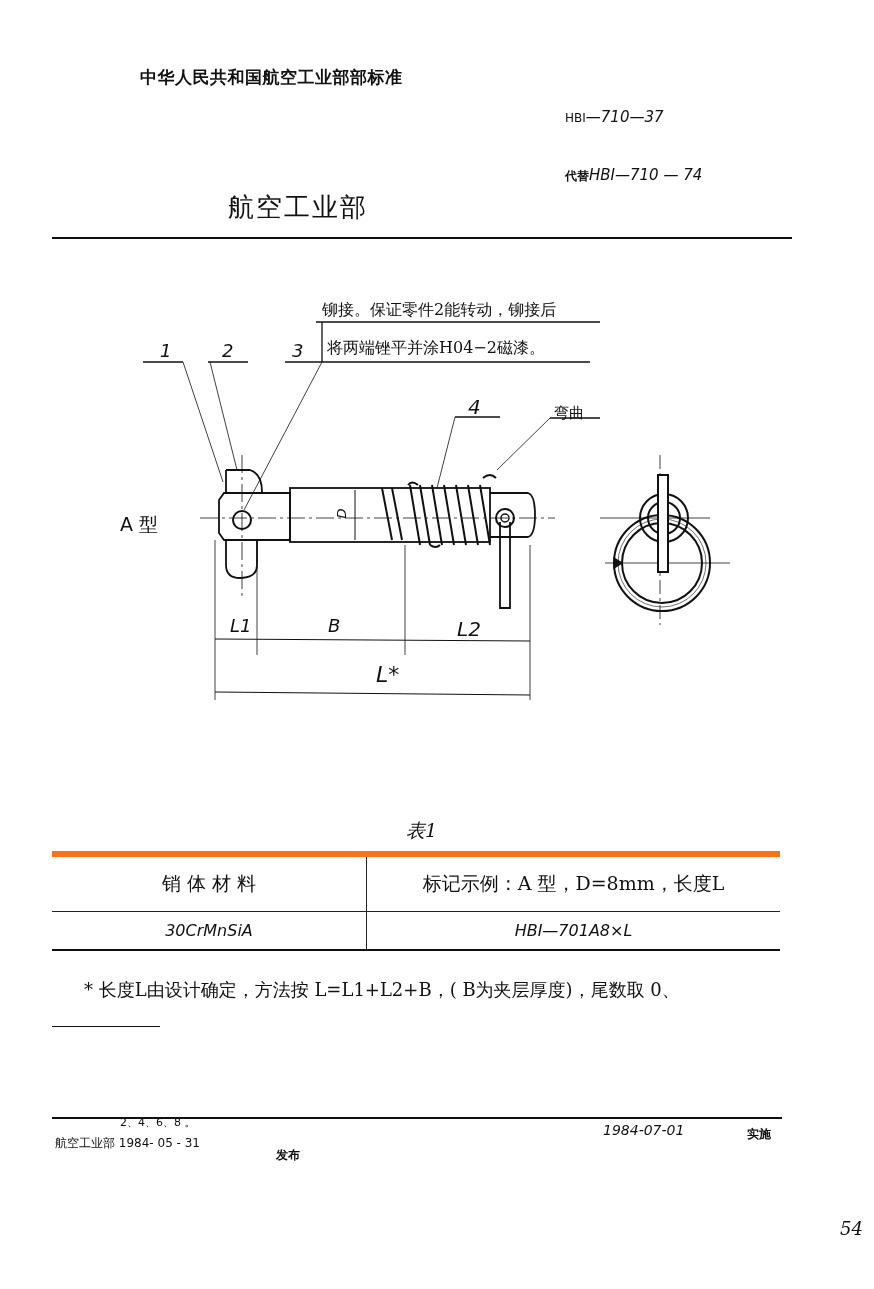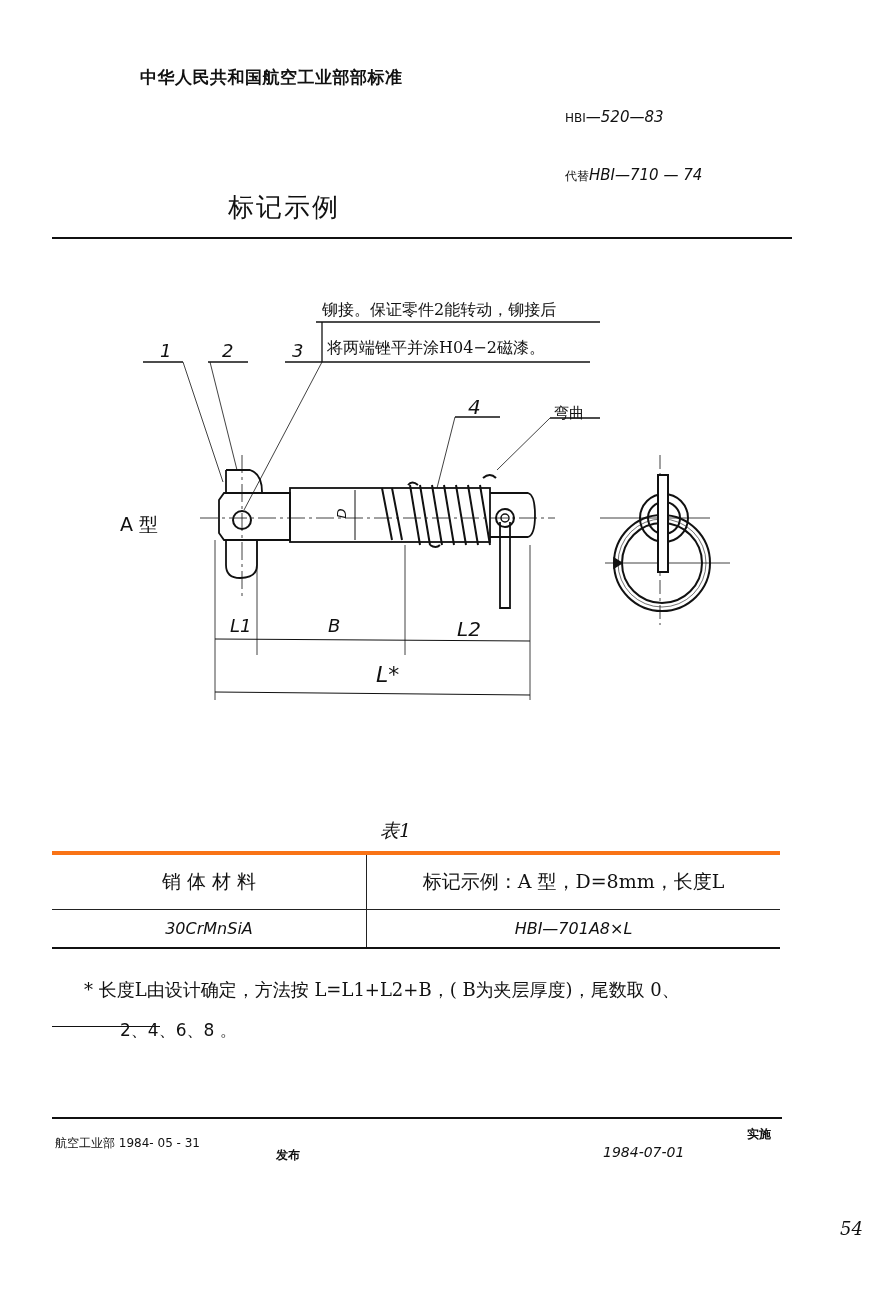--- a/index.html
+++ b/index.html
@@ -3,48 +3,48 @@
 <meta charset="utf-8">
 <style>
   html, body { margin: 0; padding: 0; background: #ffffff; }
   body { width: 874px; height: 1289px; position: relative; overflow: hidden;
          font-family: "DejaVu Sans", sans-serif; color: #111; }
   .abs { position: absolute; white-space: nowrap; }
   .org { left: 140px; top: 66px; font-size: 17px; font-weight: bold; letter-spacing: 0.5px; }
   .std-no { left: 565px; top: 108px; font-size: 15px; font-style: italic; }
   .std-no .hb { font-style: normal; font-size: 12px; }
   .replace { left: 565px; top: 166px; font-size: 15px; font-style: italic; }
-  .replace .zh { font-style: normal; font-size: 12px; font-weight: normal; }
+  .replace .zh { font-style: normal; font-size: 12px; font-weight: bold; }
   .title { left: 228px; top: 190px; font-family: "DejaVu Serif", serif; font-size: 26px; letter-spacing: 2px; }
   .rule { position: absolute; background: #111; }
   .drawing { position: absolute; left: 0; top: 0; }
-  .caption { left: 380px; top: 818px; font-family: "DejaVu Serif", serif; font-size: 19px; font-style: italic; }
+  .caption { left: 406px; top: 818px; font-family: "DejaVu Serif", serif; font-size: 19px; font-style: italic; }
   table.spec { position: absolute; left: 52px; top: 851px; width: 728px; border-collapse: collapse; }
   table.spec td { border-bottom: 1px solid #222; text-align: center; padding: 0; }
   table.spec tr.head td { height: 54px; font-size: 19px; font-family: "DejaVu Serif", serif; }
   table.spec tr.row td { height: 37px; font-size: 16px; font-style: italic; }
   table.spec td.c1 { width: 314px; border-right: 1px solid #222; }
-  table.spec { border-top: 4px solid #f97316; border-bottom: 2px solid #111; }
+  table.spec { border-top: 6px solid #f97316; border-bottom: 2px solid #111; }
   table.spec tr:last-child td { border-bottom: 2px solid #111; }
   .note1 { left: 84px; top: 978px; font-size: 18px; font-family: "DejaVu Serif", serif; }
-  .note2 { left: 120px; top: 1019px; font-size: 17px; }
+  .note2 { left: 120px; top: 1115px; font-size: 11px; }
   .foot-l { left: 55px; top: 1127px; font-size: 12px; margin-top: 8px; }
   .foot-pub { left: 276px; top: 1127px; font-size: 12px; font-weight: bold; margin-top: 20px; }
-  .foot-date { left: 603px; top: 1122px; font-size: 14px; font-style: italic; margin-top: 22px; }
+  .foot-date { left: 603px; top: 1122px; font-size: 14px; font-style: italic; }
   .foot-impl { left: 747px; top: 1126px; font-size: 12px; font-weight: bold; }
   .page-no { left: 840px; top: 1218px; font-size: 18px; font-style: italic; font-family: "DejaVu Serif", serif; }
   .lbl { position: absolute; white-space: nowrap; font-size: 18px; font-style: italic; }
 </style>
 </head>
 <body>
 
 <div class="abs org">中华人民共和国航空工业部部标准</div>
-<div class="abs std-no"><span class="hb">HBI</span><span>—520—83</span></div>
+<div class="abs std-no"><span class="hb">HBI</span><span>—710—37</span></div>
 <div class="abs replace"><span class="zh">代替</span><span>HBI—710 — 74</span></div>
-<div class="abs title">标记示例</div>
+<div class="abs title">航空工业部</div>
 <div class="rule" style="left:52px;top:237px;width:740px;height:2px;"></div>
 
 <svg class="drawing" width="874" height="720" viewBox="0 0 874 720" fill="none" stroke="#111" stroke-width="1.3">
 
   <line x1="316" y1="322" x2="600" y2="322"></line>
   <line x1="322" y1="322" x2="322" y2="362"></line>
   <line x1="322" y1="362" x2="590" y2="362"></line>
 
   <line x1="143" y1="362" x2="183" y2="362" stroke-width="1.5"></line>
   <line x1="208" y1="362" x2="248" y2="362" stroke-width="1.5"></line>

